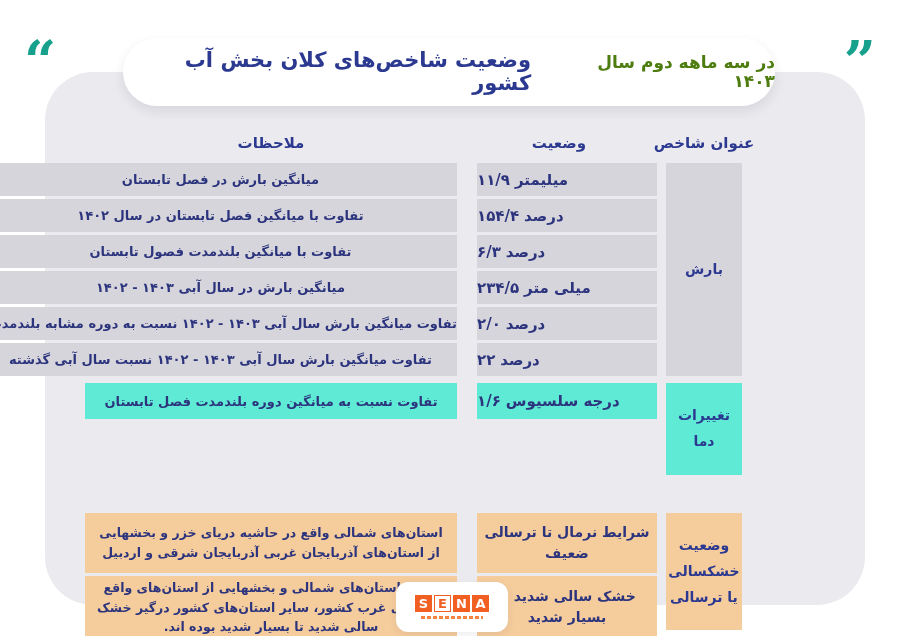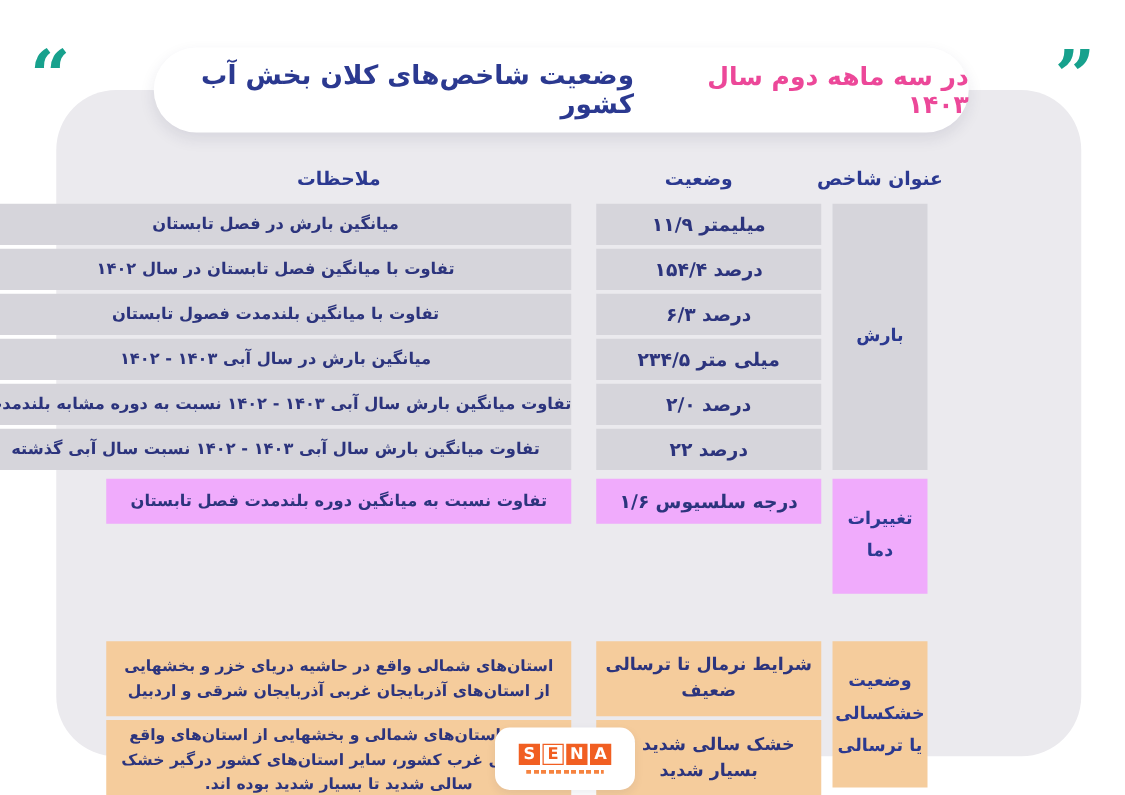--- a/index.html
+++ b/index.html
@@ -6,21 +6,21 @@
   .page{position:relative;width:900px;height:636px;background:#ffffff;overflow:hidden;
         font-family:"DejaVu Sans",sans-serif;}
   
   .card{position:absolute;left:45px;top:72px;width:820px;height:533px;
         background:#ebeaee;border-radius:48px;}
   
   .title-pill{position:absolute;left:123px;top:38px;width:652px;height:68px;background:#ffffff;
         border-radius:34px;box-shadow:0 5px 12px rgba(40,40,80,0.10);
         display:flex;align-items:center;justify-content:center;gap:5px;z-index:5;}
   .title-line1{color:#2b3990;font-size:21px;font-weight:bold;direction:rtl;line-height:1.1;}
-  .title-line2{color:#ec4899;font-size:20px;font-weight:bold;direction:rtl;line-height:1.1;margin-left:16px;}
+  .title-line2{color:#4d7c0f;font-size:17px;font-weight:bold;direction:rtl;line-height:1.1;margin-left:16px;}
   .quote{position:absolute;top:46px;color:#17a18d;font-family:"DejaVu Serif",serif;
         font-size:56px;font-weight:bold;line-height:0.55;z-index:6;}
   .quote.open{left:24px;}
   .quote.close{right:24px;}
   
   .thead{position:absolute;left:0;top:56px;right:0;height:30px;padding-left:44px;}
   .thead span{position:absolute;display:block;text-align:center;line-height:30px;
         color:#2b3990;font-size:15px;font-weight:bold;direction:rtl;}
   .h-notes{left:40px;width:372px;}
   .h-status{left:424px;width:180px;}
@@ -30,29 +30,29 @@
   .tsection{display:flex;direction:rtl;}
   .sec-a{margin-bottom:7px;}
   .sec-temp{margin-bottom:6px;}
   .cat{width:76px;flex:none;margin-left:9px;display:flex;align-items:center;justify-content:center;
         text-align:center;color:#2b3990;font-size:14px;font-weight:bold;direction:rtl;
         line-height:1.85;padding:20px;box-sizing:border-box;}
   .rowsWrap{flex:1;display:flex;flex-direction:column;gap:3px;}
   .trow{display:flex;direction:rtl;}
   .cell{box-sizing:border-box;}
   .status{width:180px;flex:none;margin-left:20px;display:flex;direction:ltr;
-        align-items:center;justify-content:center;gap:5px;
+        align-items:center;gap:5px;
         color:#2c347d;font-size:15px;font-weight:bold;}
   .val{direction:ltr;unicode-bidi:isolate;}
   .unit{direction:rtl;unicode-bidi:isolate;}
   .status-text{direction:rtl;unicode-bidi:isolate;font-size:14px;text-align:center;line-height:1.5;}
   .note{flex:1;display:flex;align-items:center;justify-content:center;text-align:center;
         color:#2c347d;font-size:13px;font-weight:600;direction:rtl;white-space:nowrap;}
   .cell-gray{background:#d6d5db;}
-  .cell-blue{background:#f0abfc;}
+  .cell-blue{background:#5eead4;}
   .cell-peach{background:#f5cc9c;margin-top:32px;}
   .h33{height:33px;}
   .h36{height:36px;}
   .h60{height:60px;}
   .h63{height:63px;}
   .sec-peach .note{white-space:normal;font-size:12.5px;line-height:1.55;padding:4px 10px;}
   
   .sena-pill{position:absolute;left:396px;top:582px;width:112px;height:50px;background:#ffffff;
         border-radius:12px;box-shadow:0 3px 8px rgba(40,40,80,0.08);
         display:flex;flex-direction:column;align-items:center;justify-content:center;gap:4px;z-index:5;}

